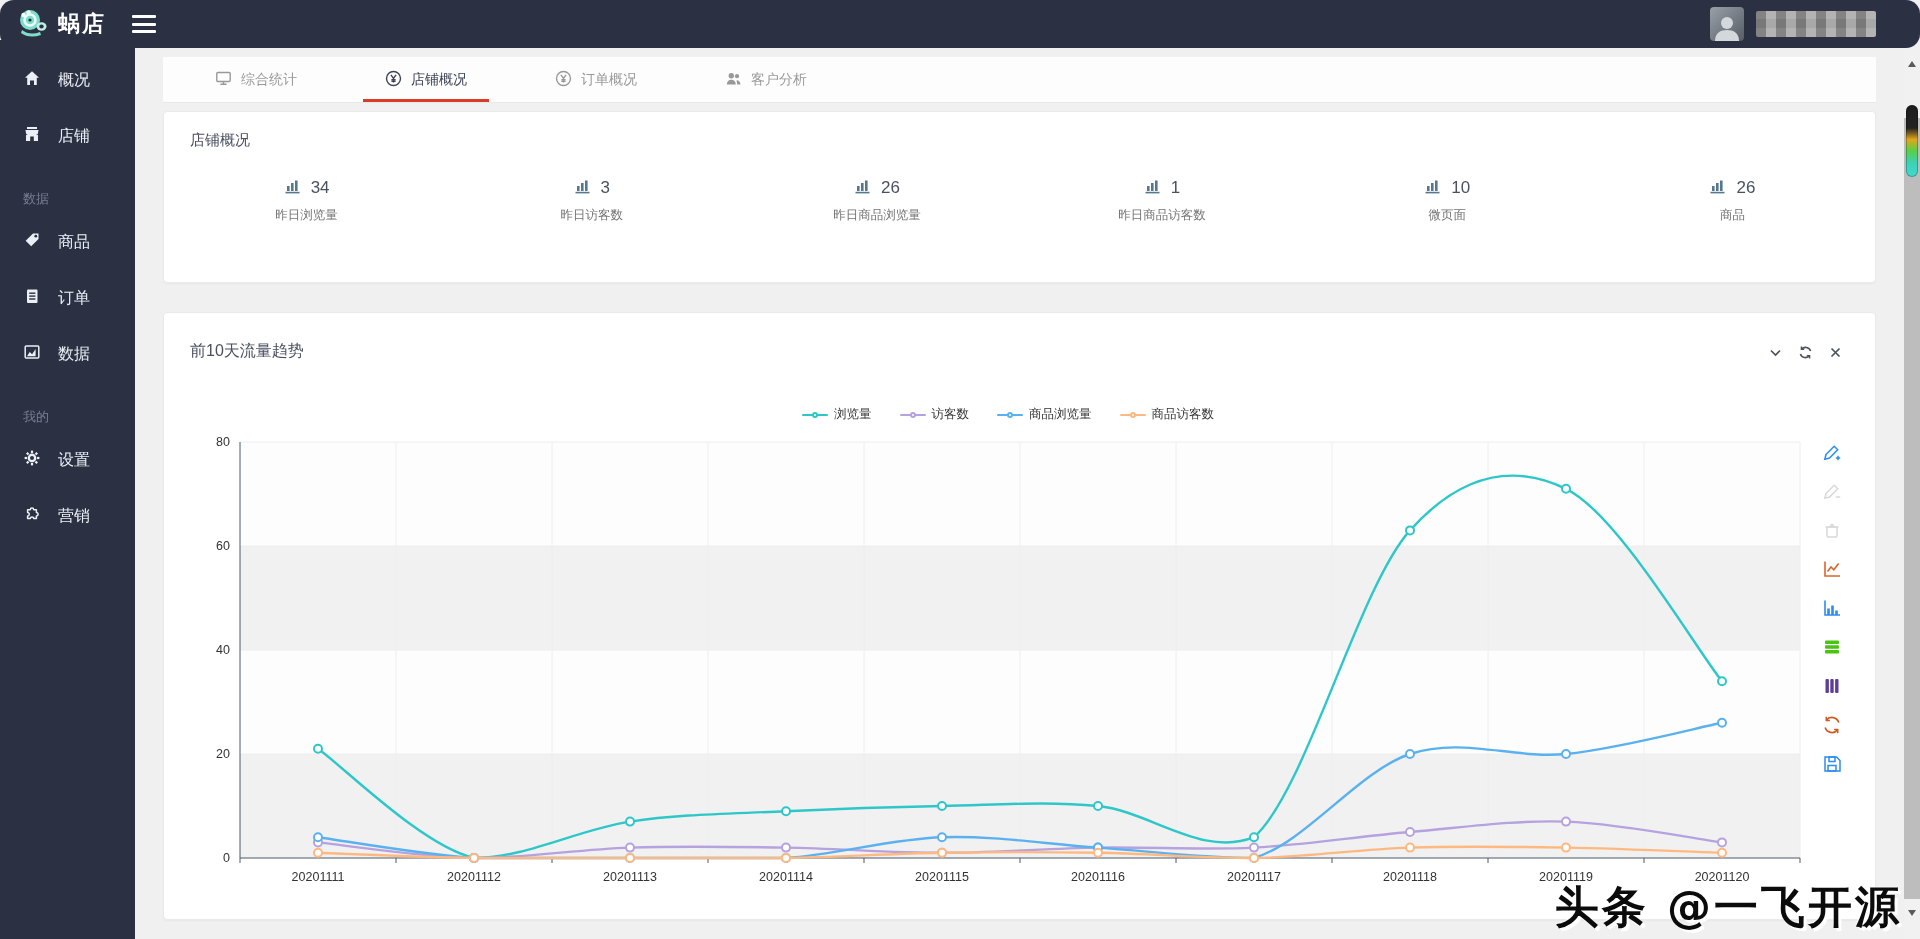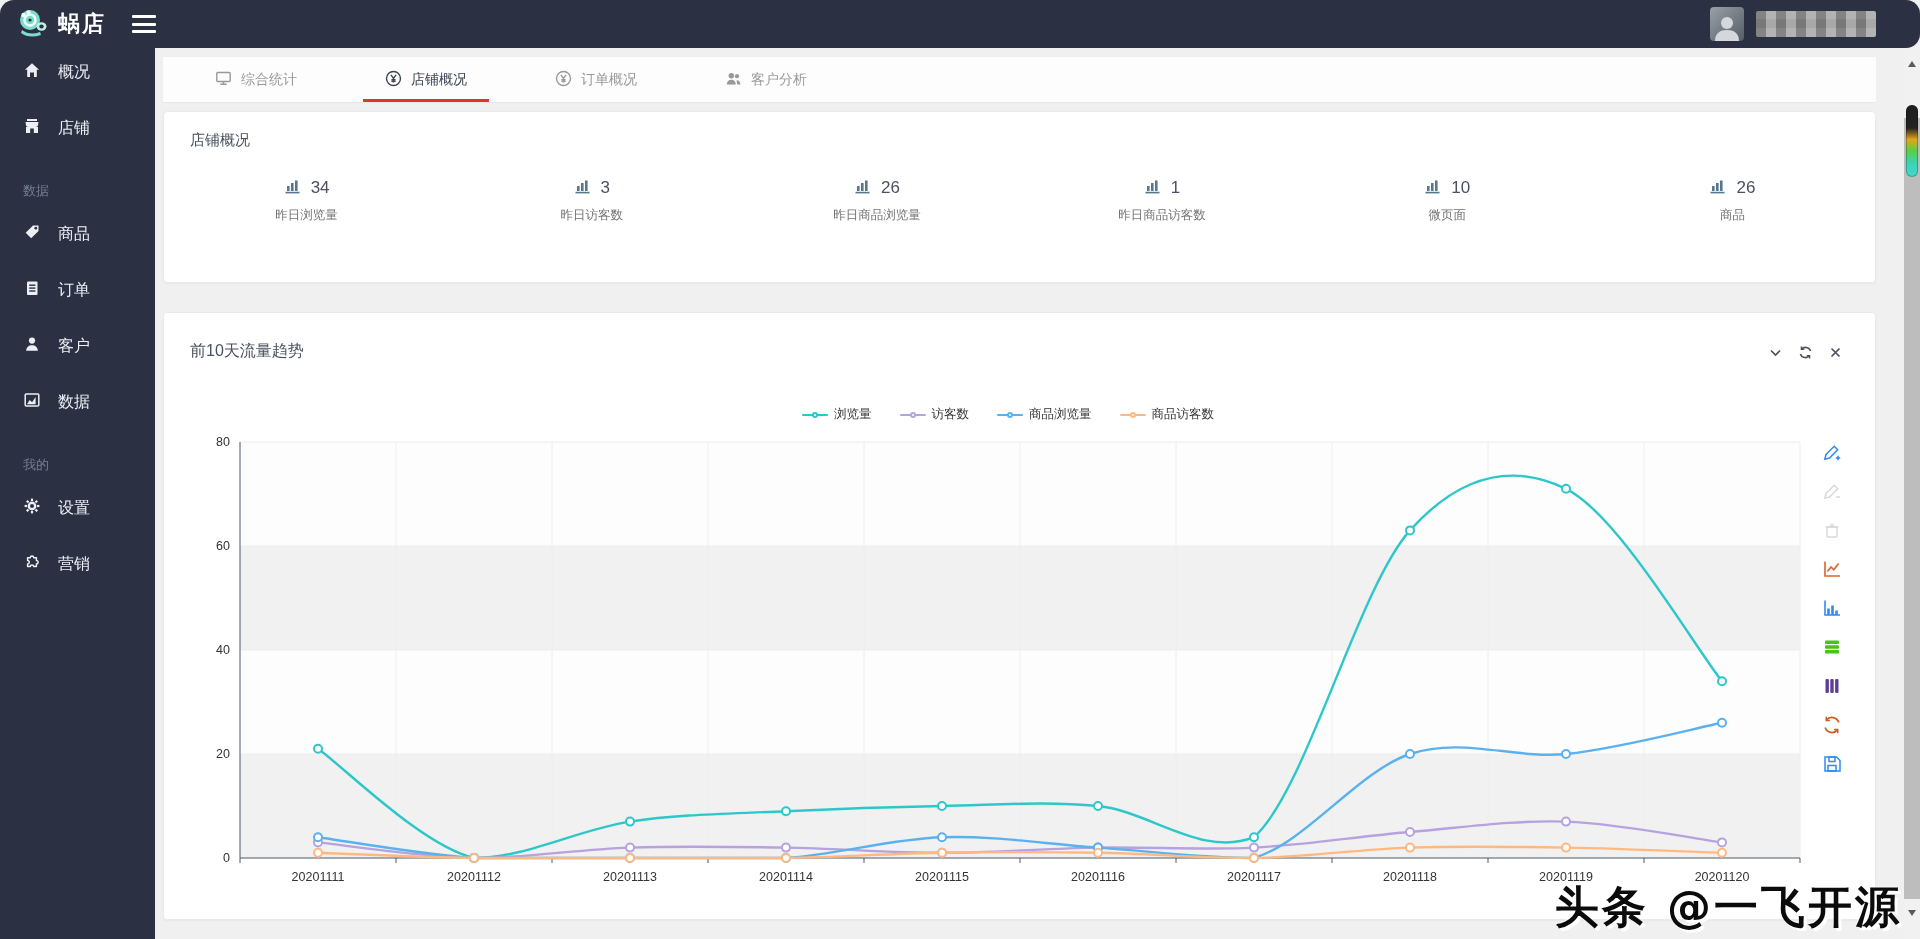--- a/index.html
+++ b/index.html
@@ -12,21 +12,21 @@
   .brand { color:#fff; font-size:22px; font-weight:bold; letter-spacing:2px; }
   .hamburger { margin-left:26px; width:24px; height:18px; display:flex; flex-direction:column; justify-content:space-between; cursor:pointer; }
   .hamburger span { display:block; height:3px; background:#fff; border-radius:1px; }
   .userbox { margin-left:auto; margin-right:44px; display:flex; align-items:center; gap:12px; cursor:pointer; }
   .avatar { width:34px; height:34px; border-radius:4px; background:linear-gradient(135deg,#9aa0a8,#565d66); display:flex; align-items:flex-end; justify-content:center; overflow:hidden; }
   .censored { width:120px; height:26px; border-radius:2px;
     background: repeating-linear-gradient(90deg, rgba(105,105,105,.6) 0 10px, rgba(185,185,185,.6) 10px 20px),
                 repeating-linear-gradient(0deg, #ababab 0 9px, #8f8f8f 9px 18px); }
 
   
-  .sidebar { position:absolute; left:0; top:32px; bottom:0; width:155px; background:#2b3143; z-index:15; padding-top:12px; }
+  .sidebar { position:absolute; left:0; top:40px; bottom:0; width:135px; background:#2b3143; z-index:15; padding-top:12px; }
   .menu-item { height:56px; display:flex; align-items:center; padding-left:23px; gap:17px; color:#eceff5; font-size:16px; cursor:pointer; }
   .menu-item svg { flex:0 0 auto; }
   .menu-section { padding:26px 0 6px 23px; color:#767e92; font-size:13px; }
 
   
   .main { position:absolute; left:141px; top:48px; right:0; bottom:0; padding:9px 44px 0 22px; }
 
   .tabbar { height:46px; background:#fdfdfd; border-bottom:1px solid #e8e8e8; display:flex; align-items:stretch; padding-left:22px;gap:28px; }
   .tab { display:flex; align-items:center; gap:9px; padding:0 30px; font-size:14px; color:#999; cursor:pointer; position:relative; }
   .tab.active { color:#3d4455; }
@@ -142,29 +142,20 @@
   <div class="menu-item">
     <span>
       <svg width="18" height="18" viewBox="0 0 18 18" fill="currentColor">
         <rect x="4" y="2.5" width="10.5" height="13.5" rx="1"></rect>
         <rect x="6.2" y="5.5" width="6.2" height="1.4" fill="#2b3143"></rect>
         <rect x="6.2" y="8.4" width="6.2" height="1.4" fill="#2b3143"></rect>
         <rect x="6.2" y="11.3" width="6.2" height="1.4" fill="#2b3143"></rect>
       </svg>
     </span>
     <span>订单</span>
-  </div>
-  <div class="menu-item">
-    <span>
-      <svg width="18" height="18" viewBox="0 0 18 18" fill="currentColor">
-        <circle cx="9" cy="5.6" r="3.1"></circle>
-          <path d="M3.2 15.8 c0-3.6 2.6-5.6 5.8-5.6 s5.8 2 5.8 5.6 Z"></path>
-      </svg>
-    </span>
-    <span>客户</span>
   </div>
   <div class="menu-item">
     <span>
       <svg width="18" height="18" viewBox="0 0 18 18">
         <rect x="2.2" y="3" width="13.6" height="12" rx="1" fill="none" stroke="currentColor" stroke-width="1.5"></rect>
         <path d="M4 13.2 l2.7-4.2 2.4 2.3 3.5-5.2 v7.1 Z" fill="currentColor"></path>
       </svg>
     </span>
     <span>数据</span>
   </div>

